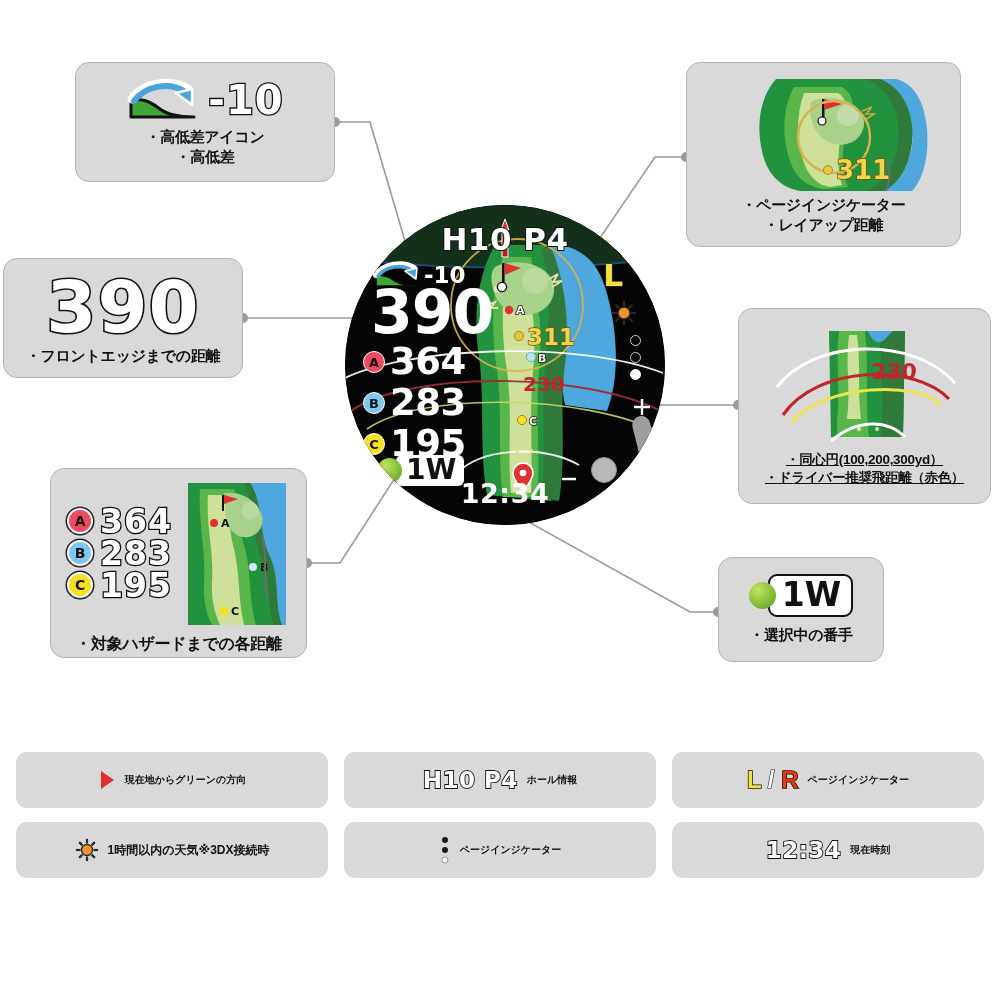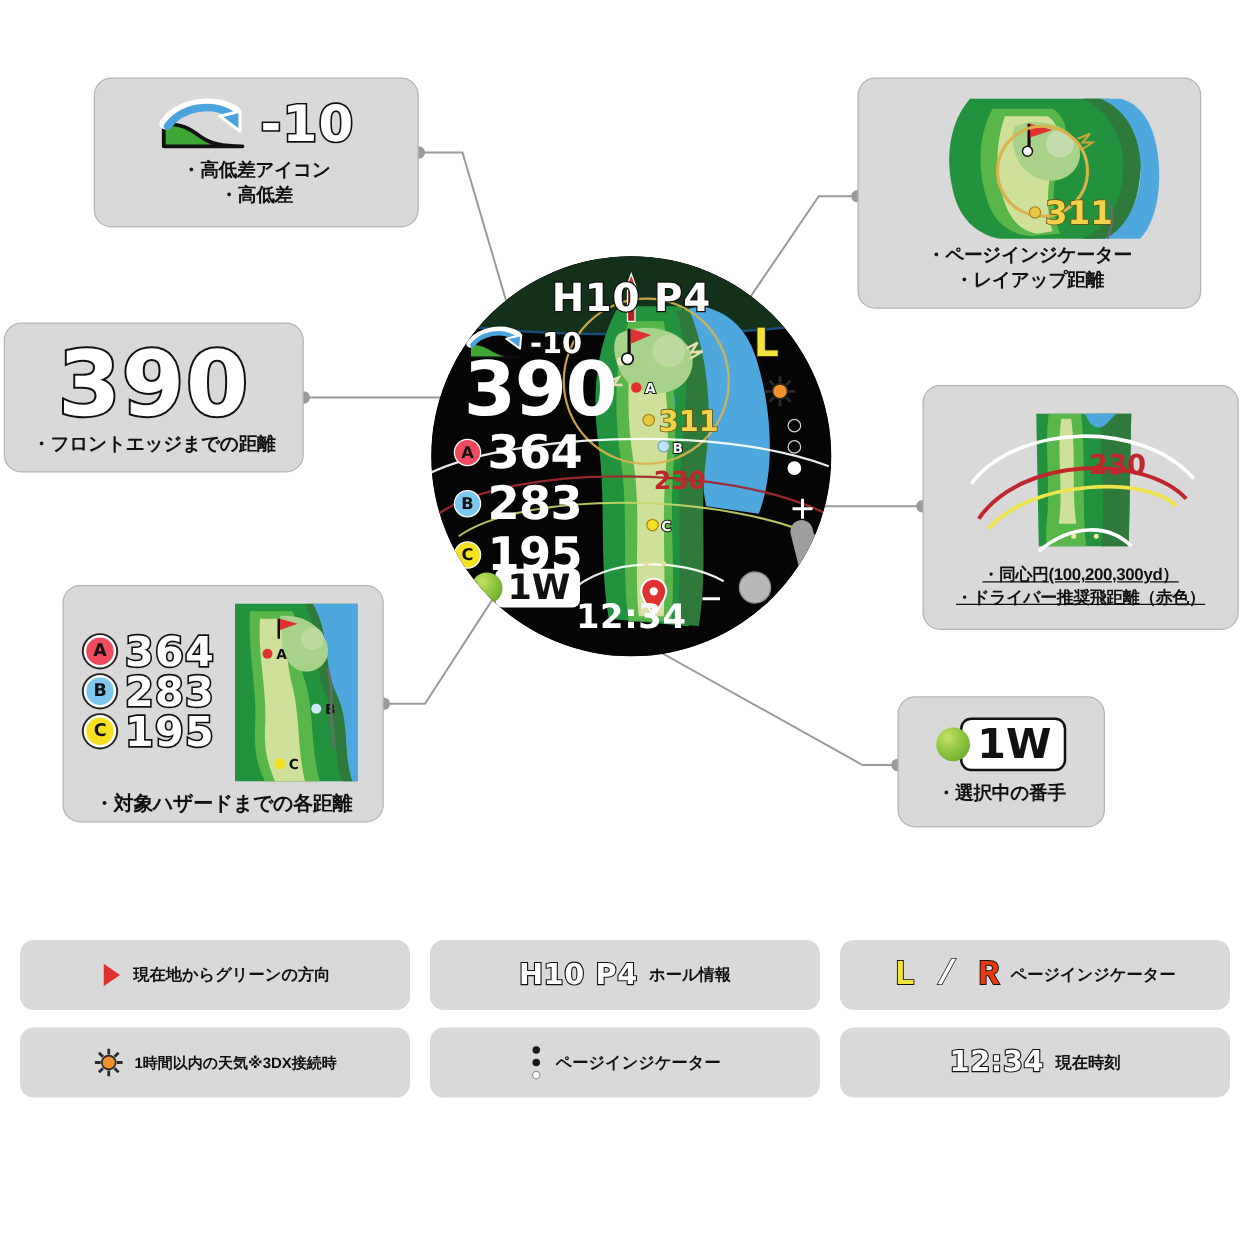--- a/index.html
+++ b/index.html
@@ -132,28 +132,28 @@
 
   
   .legend{position:absolute;left:16px;top:752px;width:968px;
           display:grid;grid-template-columns:1fr 1fr 1fr;gap:14px 16px;}
   .lg-cell{
     background:#d9d9d9;border-radius:11px;height:56px;
     display:flex;align-items:center;justify-content:center;gap:9px;
     box-sizing:border-box;padding:0 10px;
   }
   .lg-cell.tall{height:92px;}
-  .lg-txt{font-size:13px;font-weight:700;color:#111;white-space:nowrap;}
+  .lg-txt{font-size:10px;font-weight:700;color:#111;white-space:nowrap;}
   .lg-txt.sm{font-size:12px;}
   .lg-mark{
     font-size:23px;font-weight:700;color:#fff;
     -webkit-text-stroke:1.8px #111;paint-order:stroke fill;
     font-family:"DejaVu Sans",sans-serif;letter-spacing:.5px;
   }
-  .lr-pair{font-size:28px;font-weight:700;font-family:Liberation Mono, monospace;
+  .lr-pair{font-size:24px;font-weight:700;font-family:Liberation Sans, sans-serif;
            -webkit-text-stroke:1.5px #111;paint-order:stroke fill;}
   .lr-pair .l{color:#f2e23c;}
   .lr-pair .slash{color:#fff;-webkit-text-stroke:1.2px #111;}
   .lr-pair .r{color:#e8380d;}
 
   
   .c-row{display:flex;align-items:center;justify-content:center;gap:6px;}
   .mini-haz{display:flex;align-items:center;gap:7px;margin:1px 0;}
   .mini-badge{
     width:26px;height:26px;border-radius:50%;

